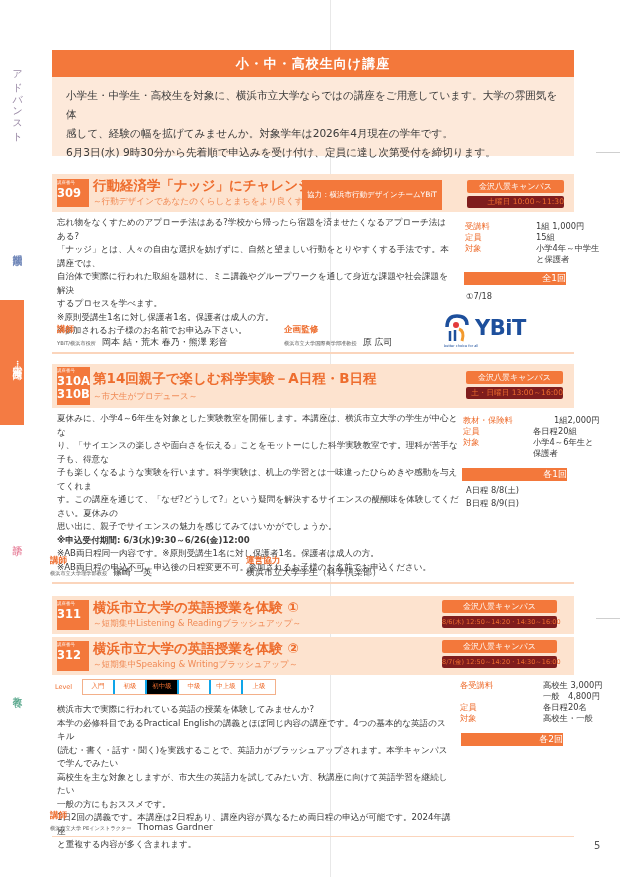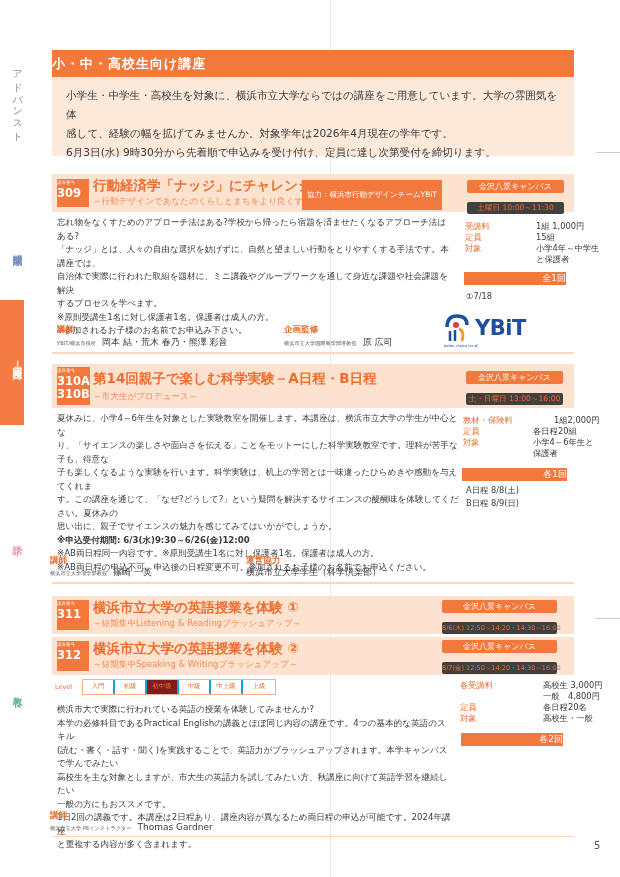--- a/index.html
+++ b/index.html
@@ -2,35 +2,35 @@
 <html><head>
 <meta charset="utf-8">
 <style>
   * { box-sizing: border-box; margin: 0; padding: 0; }
   html, body { width: 620px; height: 877px; background: #fff; overflow: hidden; }
   body { font-family: "DejaVu Sans", "Liberation Sans", sans-serif; color: #333; position: relative; }
   .page { position: absolute; left: 0; top: 0; width: 620px; height: 877px; }
 
   
   .intro { position: absolute; left: 52px; top: 50px; width: 522px; height: 106px; background: #fde9da; }
-  .intro-title { height: 27px; background: #f3783b; color: #fff; font-size: 13px; font-weight: bold; line-height: 27px; letter-spacing: 1px; }
+  .intro-title { height: 27px; background: #f3783b; color: #fff; font-size: 13px; font-weight: bold; text-align: center; line-height: 27px; letter-spacing: 1px; }
   .intro-body { padding: 9px 10px 0 14px; font-size: 10.6px; line-height: 19px; color: #3a3a3a; }
 
   
   .course-head { position: absolute; left: 52px; width: 522px; background: #fde3cf; }
   .num-box { position: absolute; left: 5px; background: #f3783b; color: #fff; }
   .num-box .lbl { font-size: 4.5px; line-height: 8px; display: block; opacity: .9; }
   .num-box .num { font-size: 11.5px; font-weight: bold; line-height: 13px; display: block; }
   .c-title { position: absolute; left: 41px; color: #ee6d2e; font-size: 13.5px; font-weight: bold; white-space: nowrap; }
   .c-sub { position: absolute; left: 41px; color: #f08a55; font-size: 8.6px; white-space: nowrap; }
   .coop-badge { position: absolute; background: #f3783b; color: #fff; font-size: 7.5px; line-height: 12px; padding: 9px 5px; white-space: nowrap; }
 
   .campus-box { position: absolute; width: 97px; }
   .campus-top { background: #f3783b; color: #fff; font-size: 8px; text-align: center; height: 13px; line-height: 13px; border-radius: 2px; }
-  .campus-time { background: #404040; color: #ee6d2e; font-size: 7.6px; text-align: center; height: 12px; line-height: 12px; margin-top: 9px; border-radius: 2px; white-space: nowrap; }
+  .campus-time { background: #7f1d1d; color: #ee6d2e; font-size: 7.6px; text-align: right; height: 12px; line-height: 12px; margin-top: 3px; border-radius: 2px; white-space: nowrap; }
 
   .desc { position: absolute; left: 57px; font-size: 8.6px; line-height: 13.5px; color: #3a3a3a; }
   .desc .bold { font-weight: bold; }
 
   .info { position: absolute; font-size: 8.3px; line-height: 11px; color: #3a3a3a; }
   .info-row { display: flex; gap: 39px; }
   .info-key { color: #ee6d2e; white-space: nowrap; }
   .info-val { white-space: nowrap; }
   .count-bar { position: absolute; background: #f3783b; color: #fff; font-size: 9px; text-align: right; height: 13px; line-height: 13px; }
   .dates { position: absolute; font-size: 8.3px; line-height: 12.5px; color: #3a3a3a; white-space: nowrap; }
@@ -40,21 +40,21 @@
   .staff-line .aff { font-size: 5.2px; color: #555; margin-right: 6px; }
 
   .sep { position: absolute; left: 52px; width: 522px; height: 2px; background: #fbd5bc; }
 
   
   .level { position: absolute; left: 55px; top: 679px; display: flex; align-items: center; }
   .level-lbl { color: #ee6d2e; font-size: 6.5px; width: 27px; }
   .level-cells { display: flex; border: 1px solid #f3b08a; }
   .level-cell { width: 32px; height: 14px; font-size: 6.5px; color: #ee6d2e; text-align: center; line-height: 13px; border-right: 2px solid #0ea5e9; }
   .level-cell:last-child { border-right: none; }
-  .level-cell.active { background: #7f1d1d; }
+  .level-cell.active { background: #000000; }
 
   
   .ybit { position: absolute; left: 444px; top: 313px; width: 100px; height: 35px; text-align: right; }
   .ybit .mark { position: absolute; left: 0; top: 0; width: 26px; height: 30px; }
   .ybit .txt { position: absolute; left: 31px; top: 3px; font-family: "DejaVu Sans", sans-serif; font-weight: bold; font-size: 21px; color: #1d4f9c; letter-spacing: -0.5px; }
   .ybit .tag { position: absolute; left: 0; top: 31px; font-size: 3.5px; color: #1d4f9c; }
   .side-tab { position: absolute; left: 0; width: 24px; writing-mode: vertical-rl; text-orientation: upright; font-size: 10px; letter-spacing: 1px; display: flex; align-items: flex-start; justify-content: center; padding-top: 6px; }
   .side-tab.t1 { top: 42px; height: 110px; color: #9a8aa6; }
   .side-tab.t2 { top: 200px; height: 90px; color: #6f86b8; }
   .side-tab.t3 { top: 300px; height: 125px; background: #f47b43; color: #fff; }

